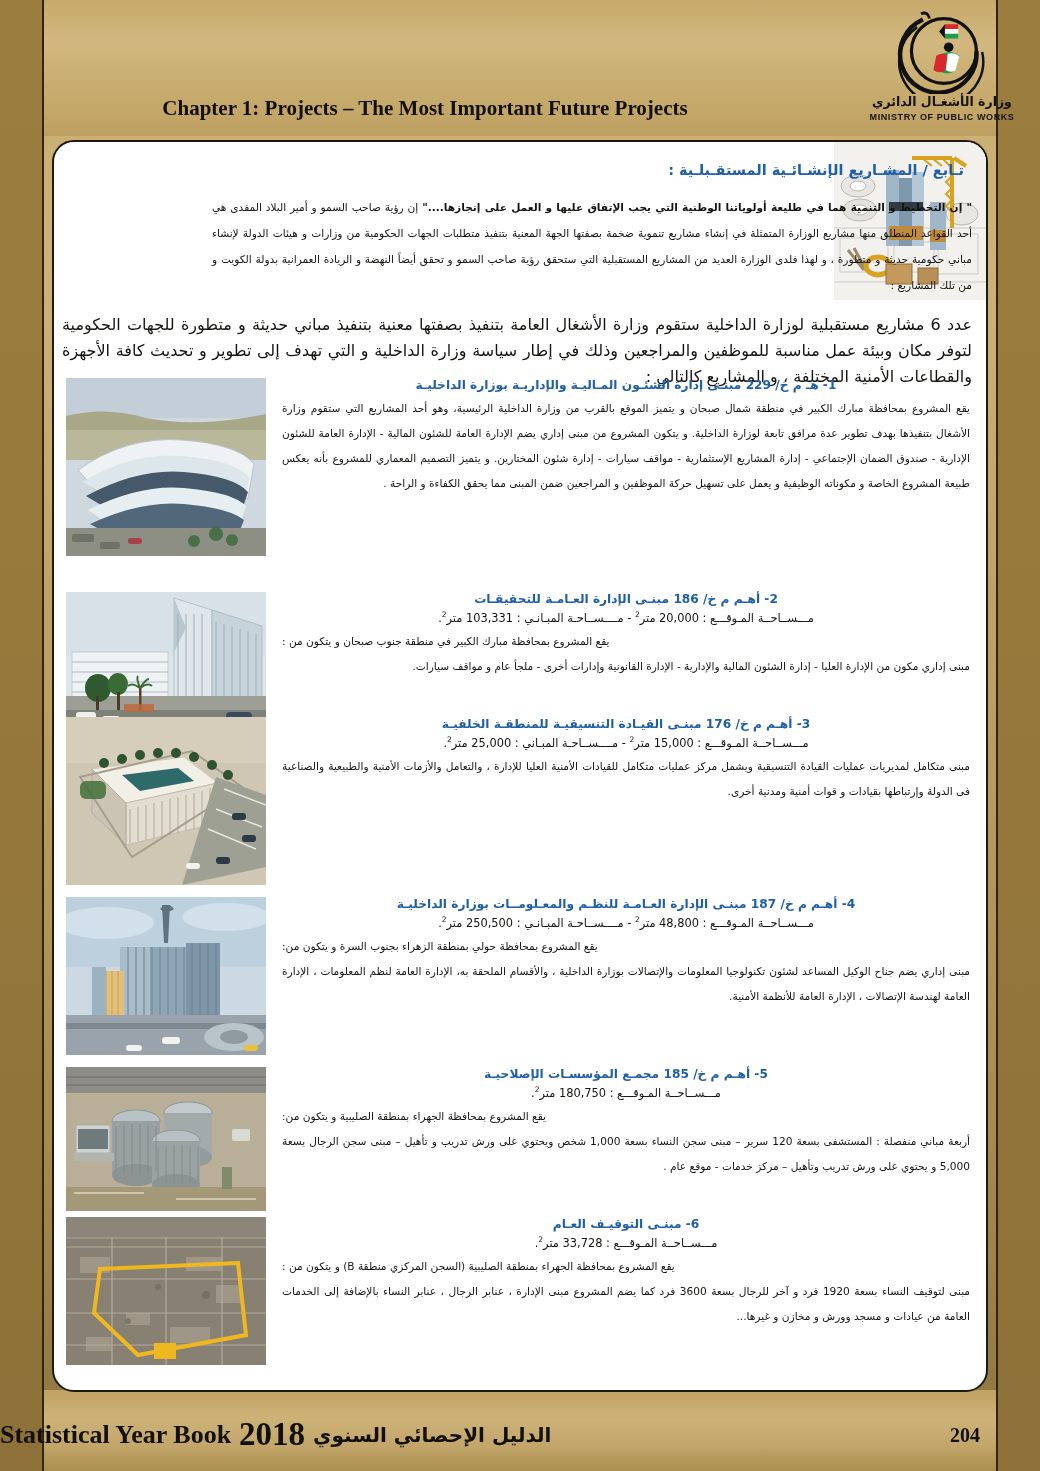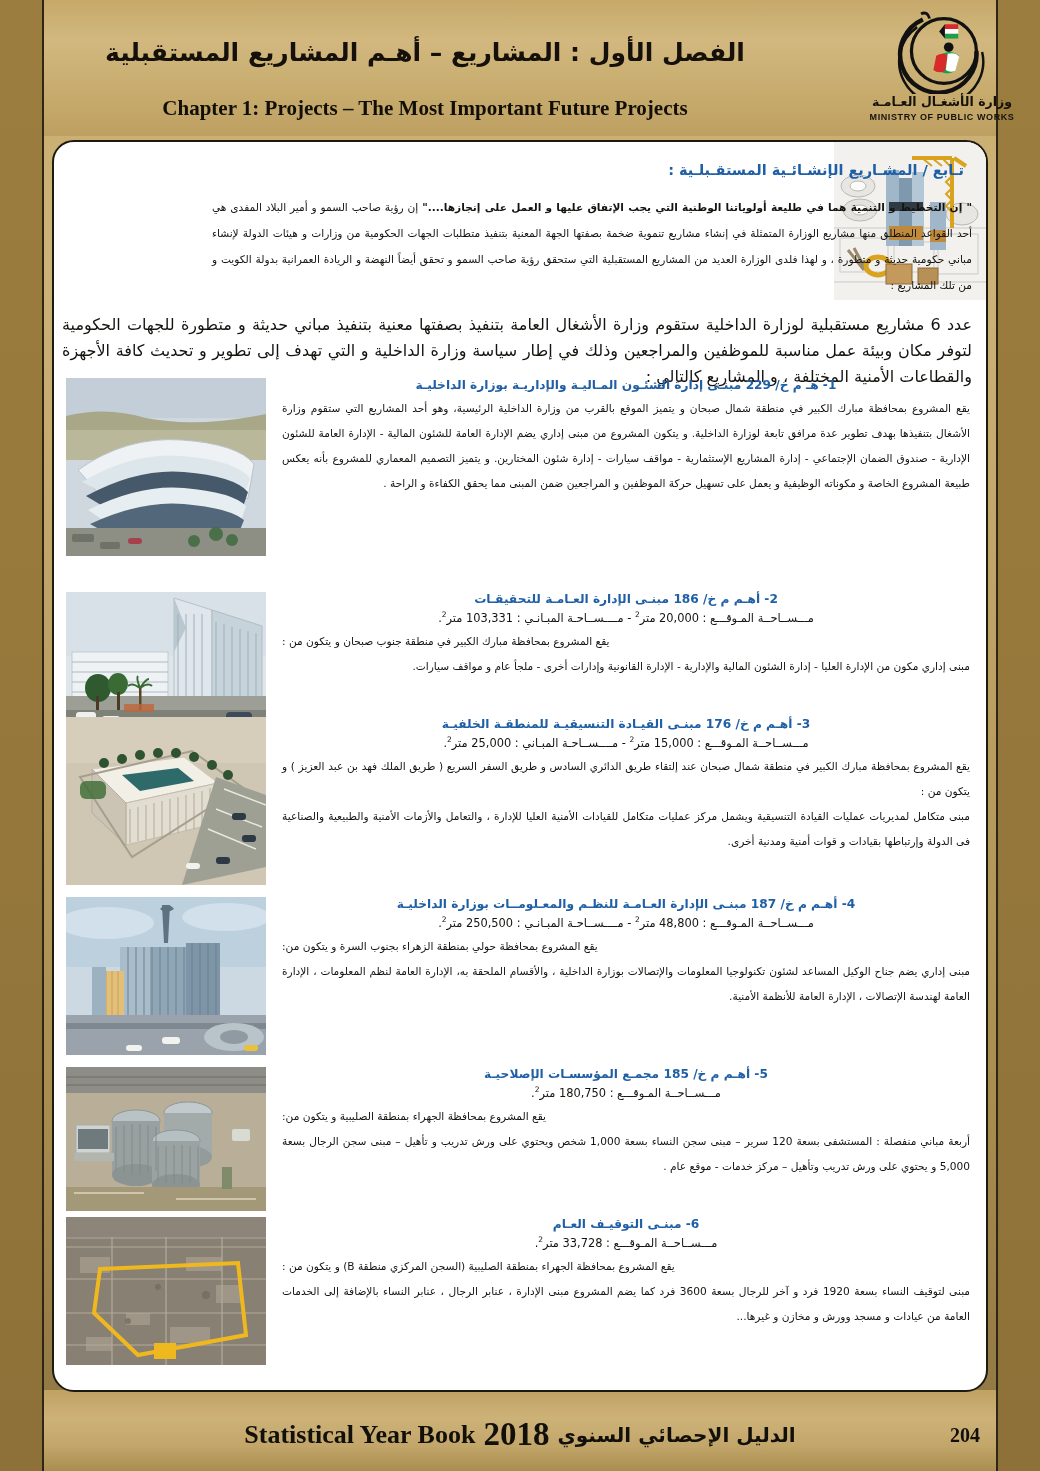--- a/index.html
+++ b/index.html
@@ -156,21 +156,21 @@
     overflow:hidden;border:0;
     background:#b9b9b2;
   }
 
   
   .footer{
     position:absolute;left:0;right:0;bottom:0;height:81px;z-index:6;
   }
   .footer-center{
     position:absolute;left:0;right:0;top:26px;
-    text-align:center;direction:ltr;white-space:nowrap;
+    direction:ltr;white-space:nowrap;
   }
   .fc-en{
     font-family:"Liberation Serif", serif;font-weight:bold;
     font-size:26px;color:#12100a;vertical-align:middle;
   }
   .fc-year{
     font-family:"Liberation Serif", serif;font-weight:bold;
     font-size:33px;color:#12100a;vertical-align:middle;margin:0 8px;
   }
   .fc-ar{
@@ -190,21 +190,20 @@
 <body>
 
 <div class="page">
 
   <div class="header-strip"></div>
   <div class="footer-strip"></div>
   <div class="band-left"></div>
   <div class="band-right"></div>
 
   <div class="header">
-    <div class="chapter-ar">الفصل الأول : المشاريع – أهـم المشاريع المستقبلية</div>
     <div class="chapter-en">Chapter 1: Projects – The Most Important Future Projects</div>
 
     <div class="logo">
       <div class="logo-mark">
         <svg viewBox="0 0 100 90" width="96" height="86" aria-hidden="true">
           <g fill="none" stroke="#111" stroke-width="3.4">
             <circle cx="52" cy="45" r="34"></circle>
             <path d="M30 12 A40 40 0 1 0 86 45" stroke-width="4.6"></path>
             <path d="M24 20 A44 44 0 1 0 92 46" stroke-width="2.6"></path>
           </g>
@@ -213,21 +212,21 @@
           <rect x="53" y="17" width="14" height="5" fill="#d82a2a"></rect>
           <rect x="53" y="22" width="14" height="5" fill="#ffffff"></rect>
           <rect x="53" y="27" width="14" height="5" fill="#1e9e4a"></rect>
           <polygon points="53,17 47,24.5 53,32" fill="#111"></polygon>
           <circle cx="57" cy="41" r="5" fill="#111"></circle>
           <path d="M50 48 q10 -5 18 2 l-4 16 q-9 5 -17 0 z" fill="#1e9e4a"></path>
           <path d="M44 50 q7 -4 12 0 l-3 16 q-7 3 -12 -1 z" fill="#d82a2a"></path>
           <path d="M56 48 q8 -2 12 3 l-4 15 q-6 2 -10 -1 z" fill="#ffffff"></path>
         </svg>
       </div>
-      <div class="logo-ar">وزارة الأشغـال العـامـة</div>
+      <div class="logo-ar">وزارة الأشغـال الدائري</div>
       <div class="logo-en">MINISTRY OF PUBLIC WORKS</div>
     </div>
   </div>
 
   <div class="card">
     <div class="card-inner">
 
       <div class="hero-img">
         <svg class="ph" viewBox="0 0 152 158" preserveAspectRatio="none" aria-hidden="true">
           <rect width="152" height="158" fill="#f2f1ee"></rect>
@@ -447,21 +446,20 @@
           </div>
           <div class="proj-area">
             <span>مـــســاحــة المـوقـــع :</span>
             <span>15,000</span>
             <span>متر</span><sup>2</sup>
             -
             <span>مــــســاحـة المبـاني :</span>
             <span>25,000</span>
             <span>متر</span><sup>2</sup>.
           </div>
-          <div class="proj-body">يقع المشروع بمحافظة مبارك الكبير في منطقة شمال صبحان عند إلتقاء طريق الدائري السادس و طريق السفر السريع ( طريق الملك فهد بن عبد العزيز ) و يتكون من :</div>
           <div class="proj-body">مبنى متكامل لمديريات عمليات القيادة التنسيقية ويشمل مركز عمليات متكامل للقيادات الأمنية العليا للإدارة ، والتعامل والأزمات الأمنية والطبيعية والصناعية فى الدولة وإرتباطها بقيادات و قوات أمنية ومدنية أخرى.</div>
         </div>
       </div>
 
       <div class="proj" style="top:755px;height:160px;">
         <div class="thumb" style="height:158px;">
           <svg class="ph" viewBox="0 0 200 158" preserveAspectRatio="none" aria-hidden="true">
             <rect width="200" height="158" fill="#cdd9e2"></rect>
             <rect width="200" height="70" fill="#bdd0de"></rect>
             <ellipse cx="40" cy="26" rx="48" ry="16" fill="#d7e4ee" opacity=".8"></ellipse>

